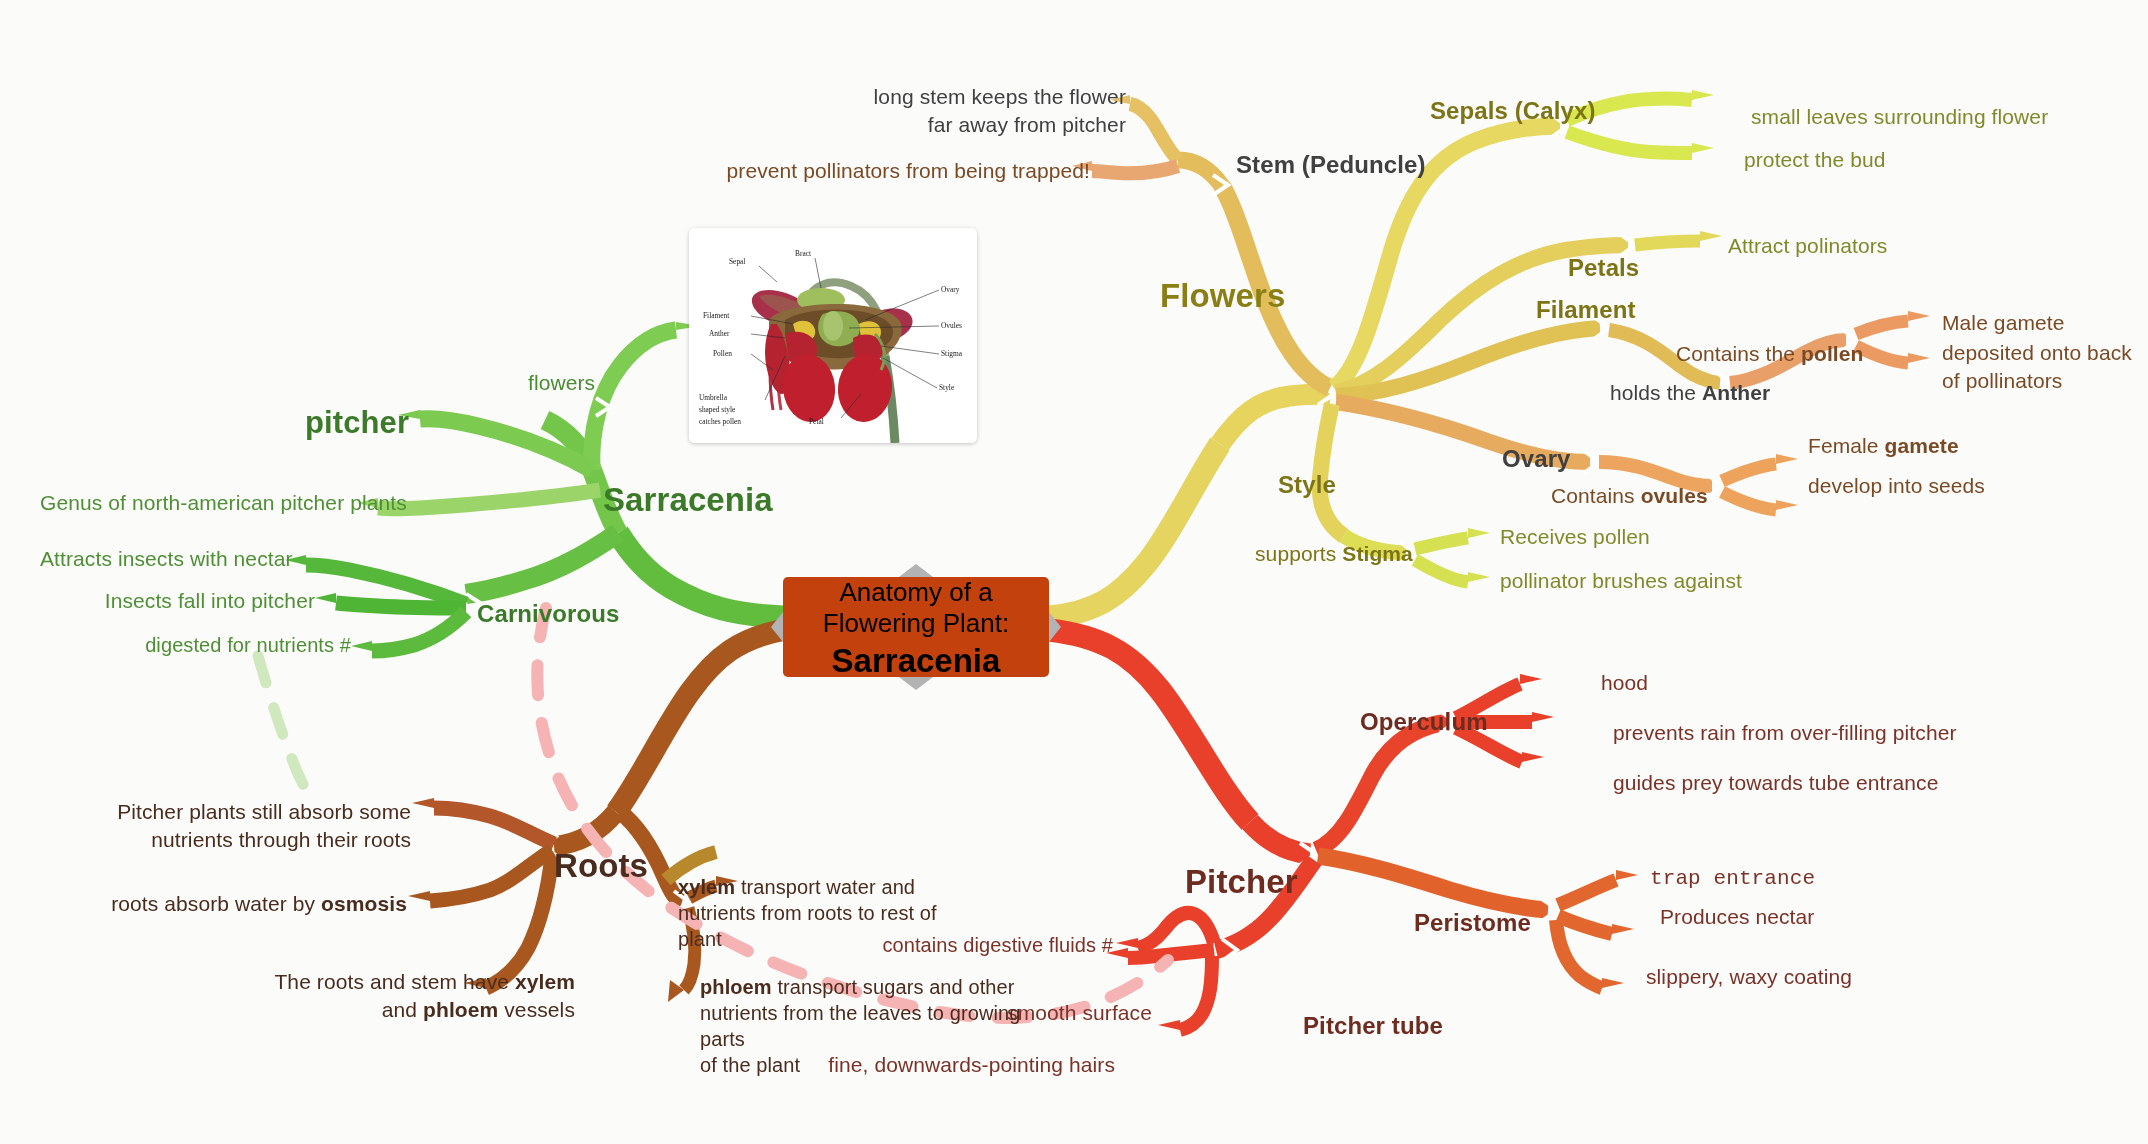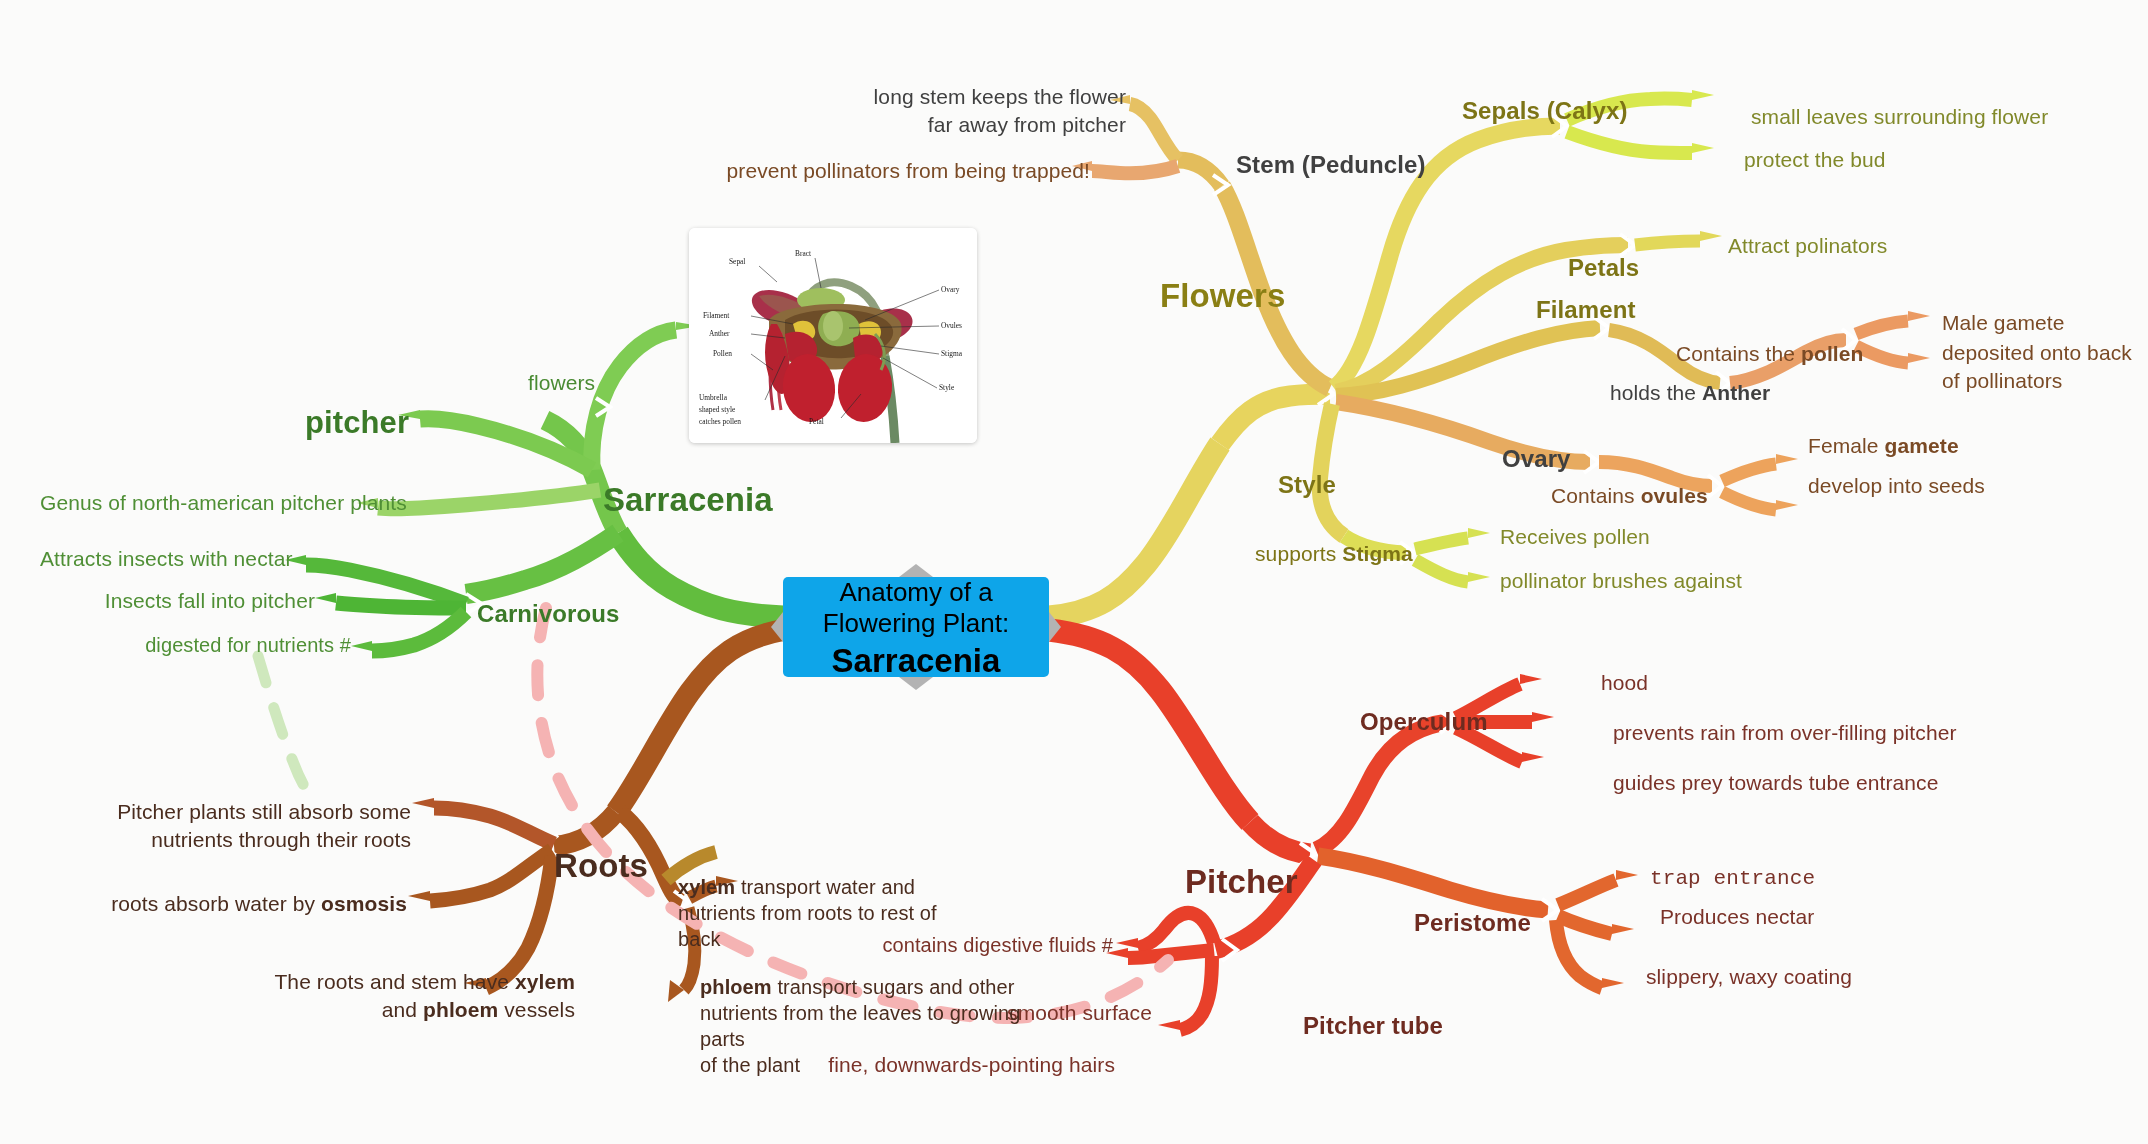--- a/index.html
+++ b/index.html
@@ -36,21 +36,21 @@
   .c-brown    { color:#7a4a25; }
   .c-brown-dk { color:#4a2c1e; }
   .c-red-dk   { color:#6e2b20; }
   .c-red-lbl  { color:#7a3228; }
 
   
   #central {
     position: absolute;
     left: 783px; top: 577px;
     width: 266px; height: 100px;
-    background: #0ea5e9;
+    background: #c2410c;
     border-radius: 5px;
     display: flex; flex-direction: column;
     align-items: center; justify-content: center;
     text-align: center;
     padding-top: 2px;
   }
   #central .tri-t, #central .tri-b {
     position: absolute; left: 50%; transform: translateX(-50%);
     width: 0; height: 0; border-left: 17px solid transparent; border-right: 17px solid transparent;
   }
@@ -372,21 +372,21 @@
 
   <div class="lbl t-l1 c-olive" style="left:1160px; top:276px;">Flowers</div>
 
   <div class="lbl t-l2 c-amber" style="left:1236px; top:150px;">Stem (Peduncle)</div>
 
   <div class="lbl t-l3 c-amber r" style="left:780px; top:84px; width:346px;">long stem keeps the flower</div>
   <div class="lbl t-l3 c-amber r" style="left:780px; top:112px; width:346px;">far away from pitcher</div>
 
   <div class="lbl t-l3 c-brown r" style="left:700px; top:158px; width:390px;">prevent pollinators from being trapped!</div>
 
-  <div class="lbl t-l2 c-olive2" style="left:1462px; top:96px;text-align:right;">Sepals (Calyx)</div>
+  <div class="lbl t-l2 c-olive2" style="left:1430px; top:96px;text-align:right;">Sepals (Calyx)</div>
 
   <div class="lbl t-l3 c-yelgrn" style="left:1744px; top:104px;margin-left:7px;">small leaves surrounding flower</div>
   <div class="lbl t-l3 c-yelgrn" style="left:1744px; top:147px;">protect the bud</div>
 
   <div class="lbl t-l2 c-olive2" style="left:1568px; top:216px;margin-top:37px;">Petals</div>
   <div class="lbl t-l3 c-yelgrn" style="left:1728px; top:233px;">Attract polinators</div>
 
   <div class="lbl t-l2 c-olive2" style="left:1536px; top:295px;">Filament</div>
 
   <div class="lbl t-l3 c-brown" style="left:1676px; top:308px;margin-top:33px;"><span>Contains the </span><b>pollen</b></div>
@@ -431,20 +431,20 @@
   <div class="lbl t-l3 c-brown-dk r" style="left:70px; top:799px; width:341px;">Pitcher plants still absorb some</div>
   <div class="lbl t-l3 c-brown-dk r" style="left:70px; top:827px; width:341px;">nutrients through their roots</div>
 
   <div class="lbl t-l3 c-brown-dk r" style="left:70px; top:891px; width:337px;"><span>roots absorb water by </span><b>osmosis</b></div>
 
   <div class="lbl t-l3 c-brown-dk r" style="left:150px; top:997px; width:425px;"><span>and </span><b>phloem</b><span> vessels</span></div>
   <div class="lbl t-l3 c-brown-dk r" style="left:150px; top:969px; width:425px;"><span>The roots and stem have </span><b>xylem</b></div>
 
   <div class="lbl t-l3s c-brown-dk" style="left:678px; top:875px; width:300px;"><b>xylem</b><span> transport water and</span></div>
   <div class="lbl t-l3s c-brown-dk" style="left:678px; top:901px; width:300px;">nutrients from roots to rest of</div>
-  <div class="lbl t-l3s c-brown-dk" style="left:678px; top:927px; width:300px;">back</div>
+  <div class="lbl t-l3s c-brown-dk" style="left:678px; top:927px; width:300px;">plant</div>
 
   <div class="lbl t-l3s c-brown-dk" style="left:700px; top:975px; width:330px;"><b>phloem</b><span> transport sugars and other</span></div>
   <div class="lbl t-l3s c-brown-dk" style="left:700px; top:1001px; width:330px;">nutrients from the leaves to growing</div>
   <div class="lbl t-l3s c-brown-dk" style="left:700px; top:1027px; width:330px;">parts</div>
   <div class="lbl t-l3s c-brown-dk" style="left:700px; top:1053px; width:330px;">of the plant</div>
 
 </div>
 
 </body></html>

